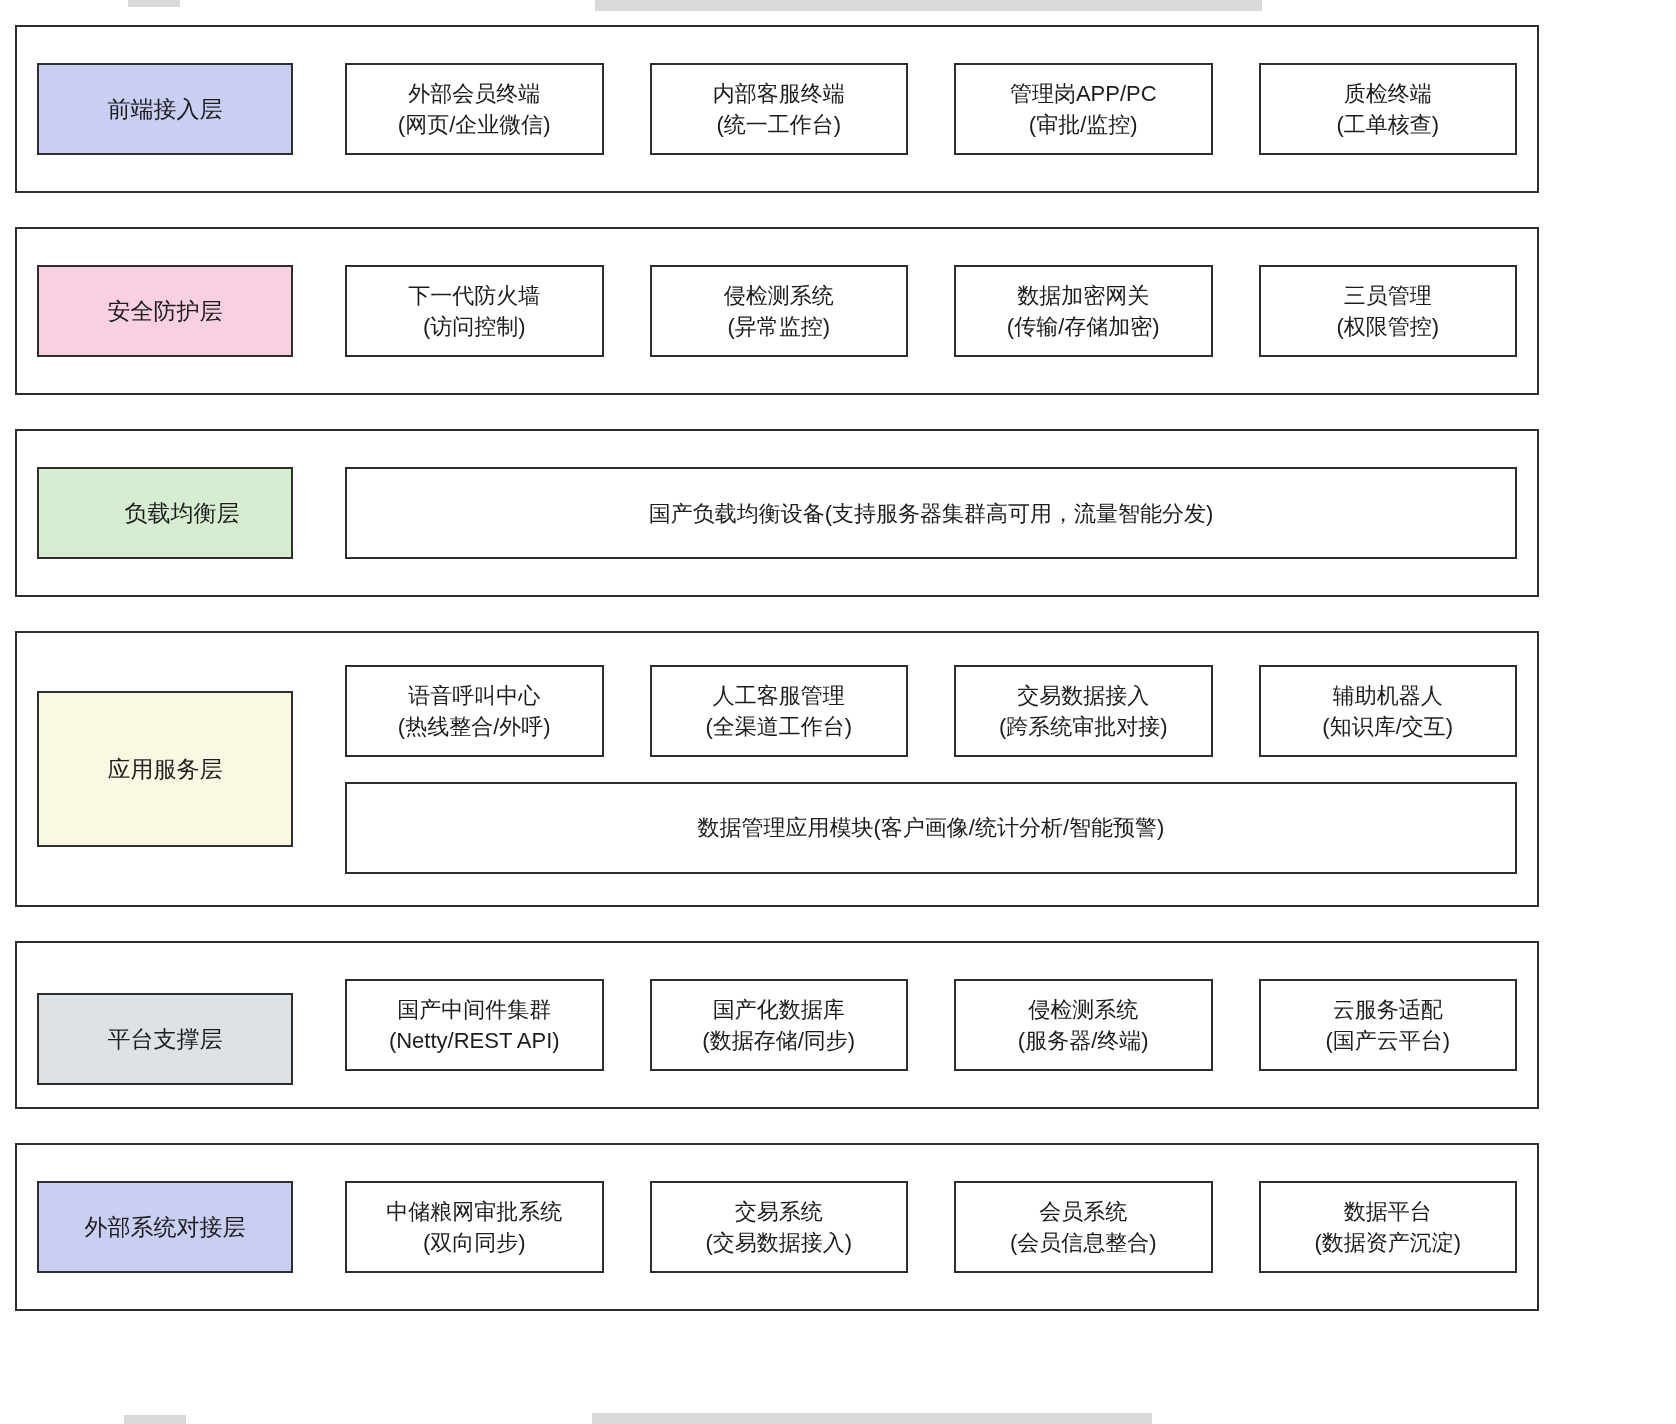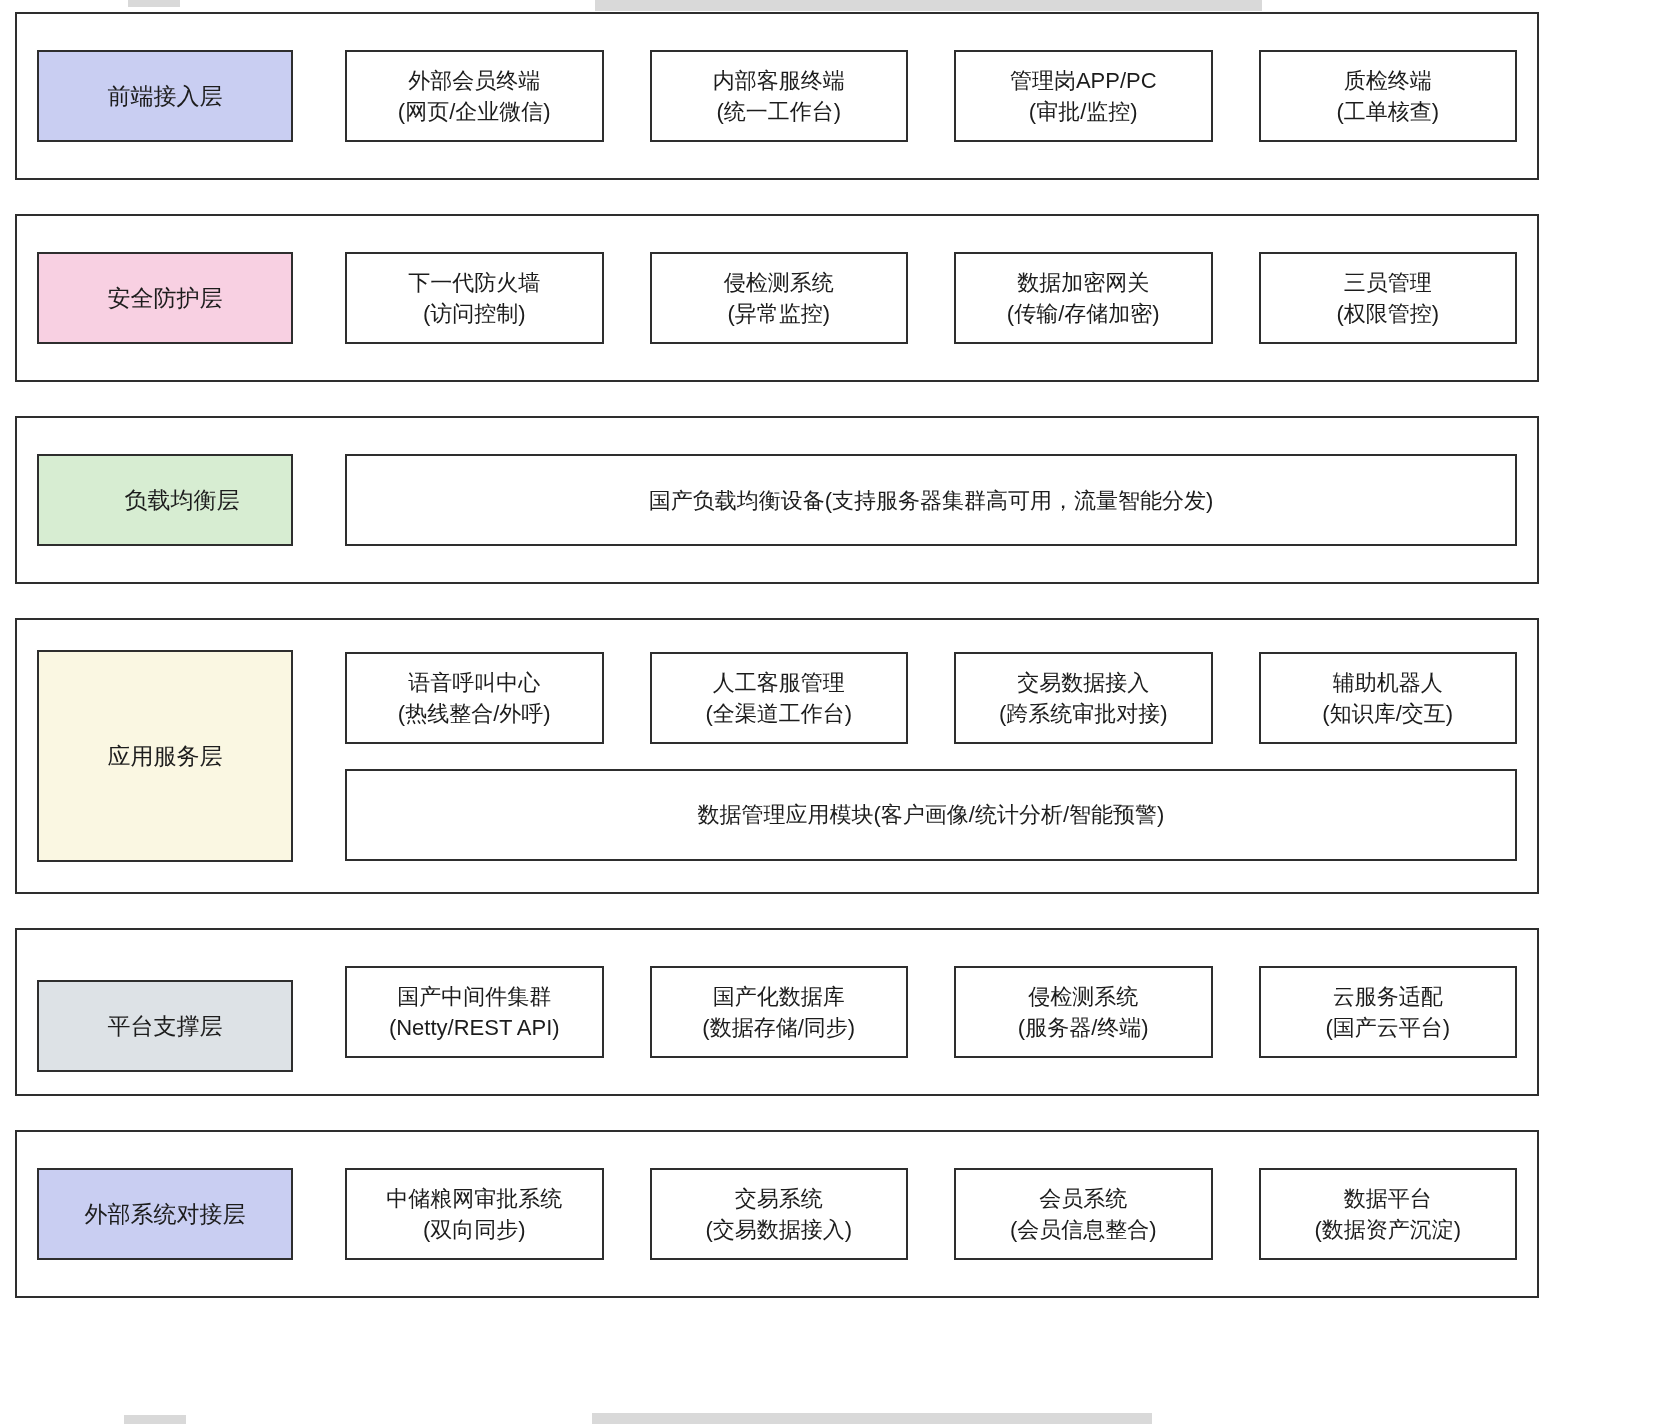--- a/index.html
+++ b/index.html
@@ -6,36 +6,36 @@
   body {
     width: 1676px; height: 1424px;
     background: #ffffff;
     font-family: "Liberation Sans", "DejaVu Sans", sans-serif;
     color: #1c1c1c;
     position: relative;
     overflow: hidden;
   }
   .edge { position: absolute; background: #d9d9d9; }
   .diagram {
-    position: absolute; top: 12px; left: 15px; width: 1524px;
+    position: absolute; top: 25px; left: 15px; width: 1524px;
     display: flex; flex-direction: column; gap: 34px;
   }
   .layer {
     border: 2px solid #2e2e2e; background: #fff;
     height: 168px; box-sizing: border-box;
     display: flex; align-items: center; padding: 0 20px;
   }
   .layer.tall { height: 276px; }
   .label {
     width: 256px; height: 92px; box-sizing: border-box;
     border: 2px solid #2e2e2e; flex-shrink: 0;
     display: flex; align-items: center; justify-content: center;
     font-size: 23px;
   }
-  .layer.tall .label { height: 212px; }
+  .layer.tall .label { height: 156px; }
   .content { flex: 1; margin-left: 52px; display: flex; flex-direction: column; gap: 25px; justify-content: flex-end; }
   .row { display: flex; gap: 46px; }
   .box {
     flex: 1; min-height: 92px; box-sizing: border-box;
     border: 2px solid #2e2e2e; background: #fff;
     display: flex; flex-direction: column; align-items: center; justify-content: center;
     text-align: center; font-size: 22px; line-height: 31px;
   }
 </style>
 </head>

